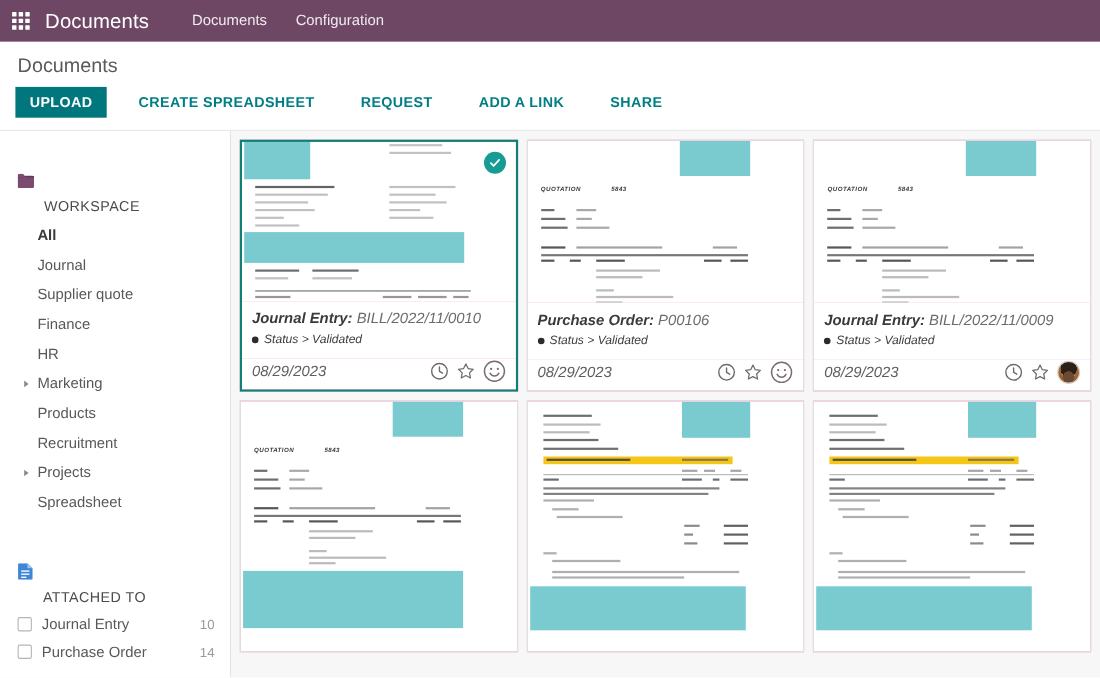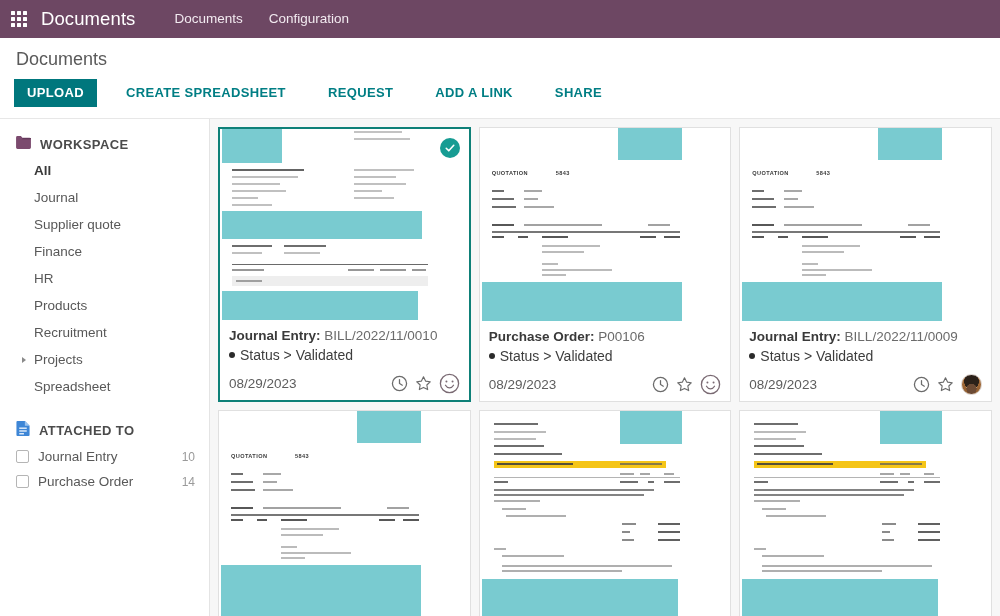--- a/index.html
+++ b/index.html
@@ -145,21 +145,21 @@
   .section-header {
     display: flex;
     align-items: center;
     gap: 9px;
     padding: 5px 0 5px 16px;
     font-size: 13px;
     letter-spacing: .4px;
     color: #4b4b4b;
     cursor: pointer;
   }
-  .section-header .label { font-weight: 700; }
+  .section-header .label { font-weight: 400; margin-top: 44px; }
   .sb-item {
     display: flex;
     align-items: center;
     font-size: 13.5px;
     color: #585858;
     padding: 5px 10px 5px 34px;
     cursor: pointer;
     position: relative;
     line-height: 17px;
   }
@@ -207,26 +207,27 @@
     overflow: hidden;
   }
   #doc-grid {
     display: grid;
     grid-template-columns: repeat(3, 1fr);
     gap: 8px;
   }
   .doc-card {
     background: #f9a8d4;
     border: 1px solid #e0e0e0;
-    height: 275px;
+    height: 229px;
     display: flex;
     flex-direction: column;
     overflow: hidden;
     cursor: pointer;
     position: relative;
+    font-style: italic;
   }
   .doc-card.selected {
     border: 2px solid #0E8078;
   }
   .thumb {
     flex: 1;
     position: relative;
     overflow: hidden;
     background: #ffffff;
   }
@@ -238,21 +239,21 @@
   .doc-title {
     font-size: 13.5px;
     color: #6b6b6b;
     white-space: nowrap;
     overflow: hidden;
     text-overflow: ellipsis;
     line-height: 19px;
   }
   .doc-title b { color: #3a3a3a; font-weight: bold; }
   .doc-status {
-    font-size: 14px;
+    font-size: 11px;
     color: #3d3d3d;
     line-height: 20px;
     display: flex;
     align-items: center;
     gap: 5px;
   }
   .dot {
     width: 6px; height: 6px;
     border-radius: 50%;
     background: #2b2b2b;
@@ -356,20 +357,24 @@
           <span>Journal</span>
         </div>
         <div class="sb-item">
           <span>Supplier quote</span>
         </div>
         <div class="sb-item">
           <span>Finance</span>
         </div>
         <div class="sb-item">
           <span>HR</span>
+        </div>
+        <div class="sb-item">
+          <span class="sb-caret"></span>
+          <span>Marketing</span>
         </div>
         <div class="sb-item">
           <span>Products</span>
         </div>
         <div class="sb-item">
           <span>Recruitment</span>
         </div>
         <div class="sb-item">
           <span class="sb-caret"></span>
           <span>Projects</span>

